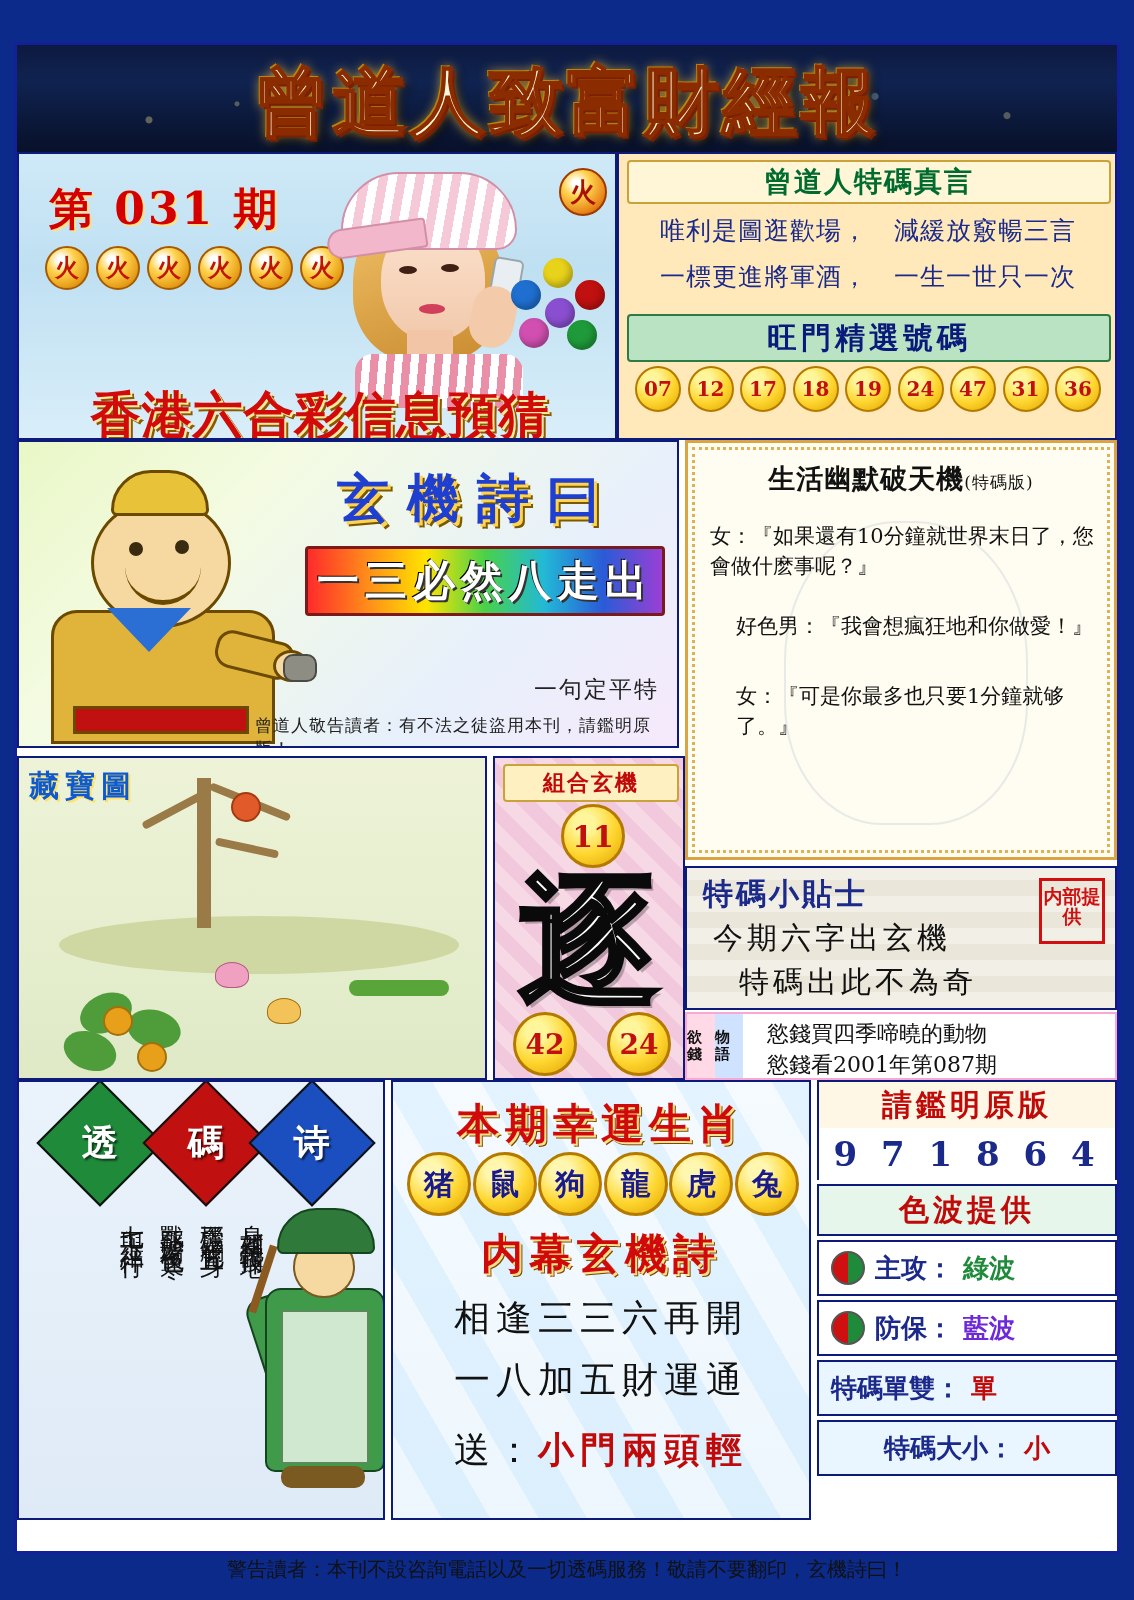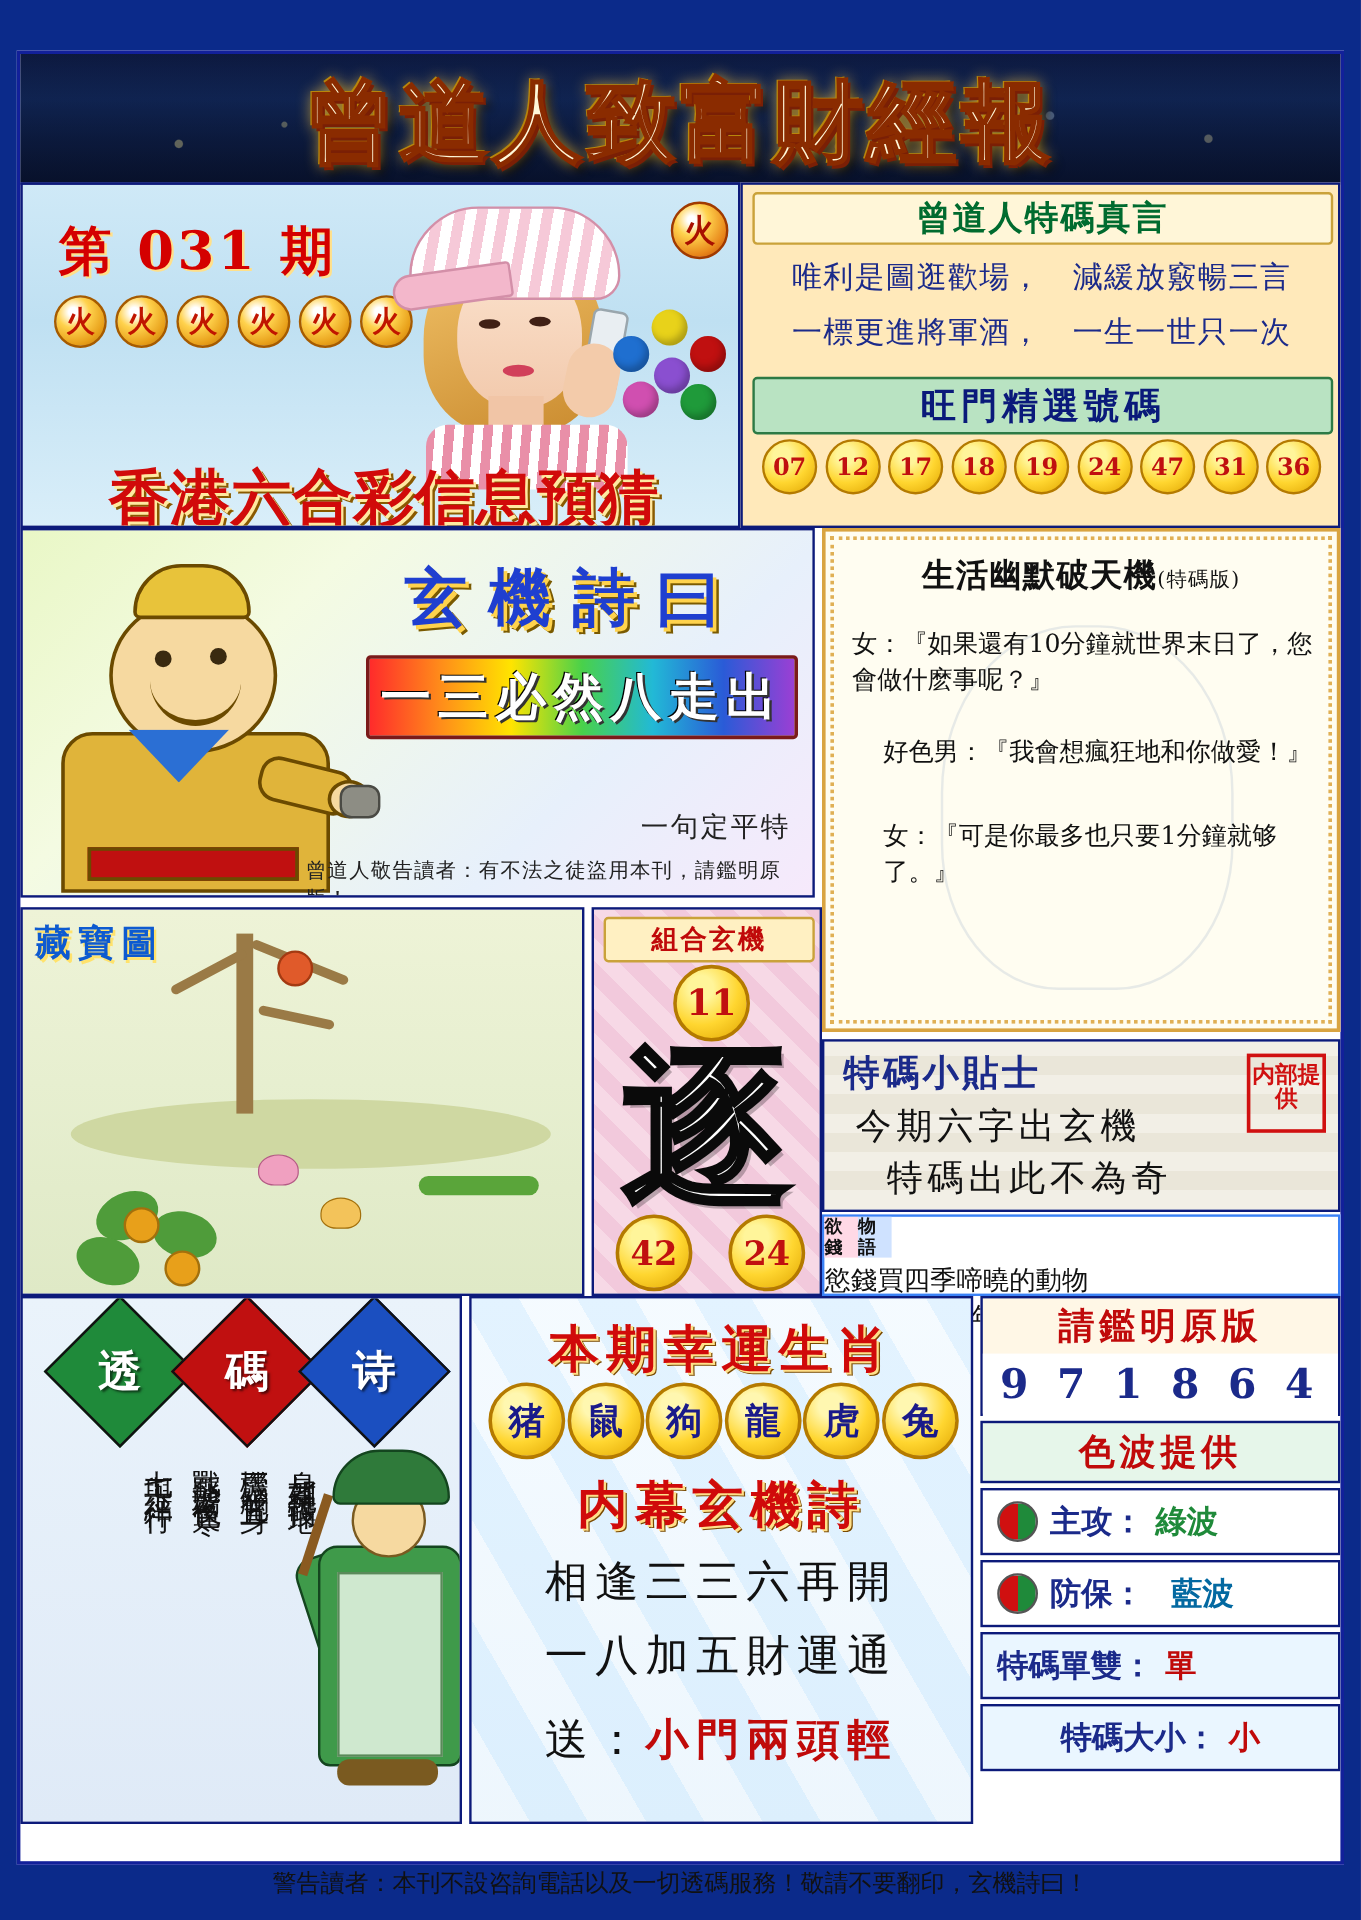--- a/index.html
+++ b/index.html
@@ -157,26 +157,26 @@
   .combo-b1{left:18px;} .combo-b2{left:112px;}
 
   .tips{position:absolute;left:668px;top:426px;width:432px;height:144px;border:2px solid #0c1a7a;box-sizing:border-box;
     background:repeating-linear-gradient(0deg,#f2efe6 0 16px,#eae6d9 16px 32px);overflow:hidden;}
   .tips h4{margin:0;position:absolute;left:16px;top:6px;font-family:"DejaVu Serif",serif;font-size:30px;font-weight:bold;color:#1b2a8a;letter-spacing:3px;}
   .tips .l1{position:absolute;left:26px;top:50px;font-family:"DejaVu Serif",serif;font-size:30px;color:#111;letter-spacing:4px;}
   .tips .l2{position:absolute;left:52px;top:94px;font-family:"DejaVu Serif",serif;font-size:30px;color:#111;letter-spacing:4px;}
   .stamp{position:absolute;right:10px;top:10px;width:66px;height:66px;border:3px solid #d01010;color:#d01010;
     font-family:"DejaVu Serif",serif;font-size:19px;font-weight:bold;line-height:20px;text-align:center;padding-top:5px;box-sizing:border-box;}
 
-  .wantmoney{position:absolute;left:668px;top:572px;width:432px;height:68px;border:2px solid #3b82f6;box-sizing:border-box;background:#fff;display:flex;flex-direction:column;}
+  .wantmoney{position:absolute;left:668px;top:572px;width:432px;height:68px;border:2px solid #f9a8d4;box-sizing:border-box;background:#fff;display:flex;}
   .wm-tag{width:56px;height:100%;display:flex;}
   .wm-col{width:28px;height:100%;display:flex;flex-direction:column;align-items:center;justify-content:center;
      font-family:"DejaVu Serif",serif;font-size:15px;font-weight:bold;color:#111;line-height:17px;}
   .wm-c1{background:#ffd9e6;} .wm-c2{background:#cfe2ff;}
-  .wm-txt{flex:1;padding:4px 0;font-family:"DejaVu Serif",serif;font-size:22px;color:#111;line-height:31px;}
+  .wm-txt{flex:1;padding:4px 24px;font-family:"DejaVu Serif",serif;font-size:22px;color:#111;line-height:31px;}
 
   
   .bottom{position:absolute;left:17px;top:1080px;width:1100px;height:472px;}
   .toumashi{position:absolute;left:0;top:0;width:368px;height:440px;border:2px solid #0c1a7a;box-sizing:border-box;
     background:linear-gradient(180deg,#eaf3fb,#dfeaf7);overflow:hidden;}
   .dia{position:absolute;top:16px;width:86px;height:86px;transform:rotate(45deg);border:2px solid #111;display:flex;align-items:center;justify-content:center;}
   .dia span{transform:rotate(-45deg);font-family:"DejaVu Serif",serif;font-size:36px;font-weight:bold;color:#fff;text-shadow:2px 2px 2px rgba(0,0,0,.6);}
   .d1{left:36px;background:#1f8a3a;} .d2{left:142px;background:#c01010;} .d3{left:248px;background:#1b4fc0;}
   .vcols{position:absolute;left:14px;top:124px;width:236px;height:300px;display:flex;flex-direction:row-reverse;gap:6px;}
   .vcol{writing-mode:vertical-rl;text-orientation:upright;font-family:"DejaVu Serif",serif;font-size:24px;color:#111;letter-spacing:5px;line-height:34px;}
@@ -210,21 +210,21 @@
   .rightcol{position:absolute;left:800px;top:0;width:300px;height:440px;}
   .rc-box{position:absolute;left:0;width:300px;box-sizing:border-box;border:2px solid #0c1a7a;background:#fff;}
   .rc-h{height:46px;display:flex;align-items:center;justify-content:center;font-family:"DejaVu Serif",serif;
      font-size:30px;font-weight:bold;color:#c00a0a;letter-spacing:4px;}
   .tailnums{height:52px;display:flex;align-items:center;justify-content:center;gap:10px;
      font-family:"DejaVu Serif",serif;font-size:34px;font-weight:bold;color:#1b2a8a;letter-spacing:6px;background:#fff;}
   .rc-row{height:50px;display:flex;align-items:center;gap:10px;padding:0 12px;box-sizing:border-box;}
   .dualball{width:30px;height:30px;border-radius:50%;background:linear-gradient(90deg,#d01010 0 50%,#1f8a3a 50% 100%);border:2px solid #555;flex:none;}
   .rc-lab{font-family:"DejaVu Serif",serif;font-size:26px;font-weight:bold;color:#1b2a8a;}
   .rc-val{font-family:"DejaVu Serif",serif;font-size:26px;font-weight:bold;color:#c00a0a;}
-  .rc-val.green{color:#1f8a3a;} .rc-val.blue{color:#0369a1;margin-left:13px;}
+  .rc-val.green{color:#1f8a3a;} .rc-val.blue{color:#6d28d9;}
 
   
   .watermark{position:absolute;left:10px;top:1492px;width:1114px;height:66px;
      font-family:"DejaVu Serif",serif;font-size:60px;font-weight:bold;color:#d8232a;letter-spacing:2px;white-space:nowrap;}
   .watermark .cc{color:#1b4fc0;}
   .footnote{position:absolute;left:0;right:0;top:1556px;text-align:center;font-family:"DejaVu Serif",serif;font-size:20px;color:#111;}
 </style>
 </head>
 <body>
 

